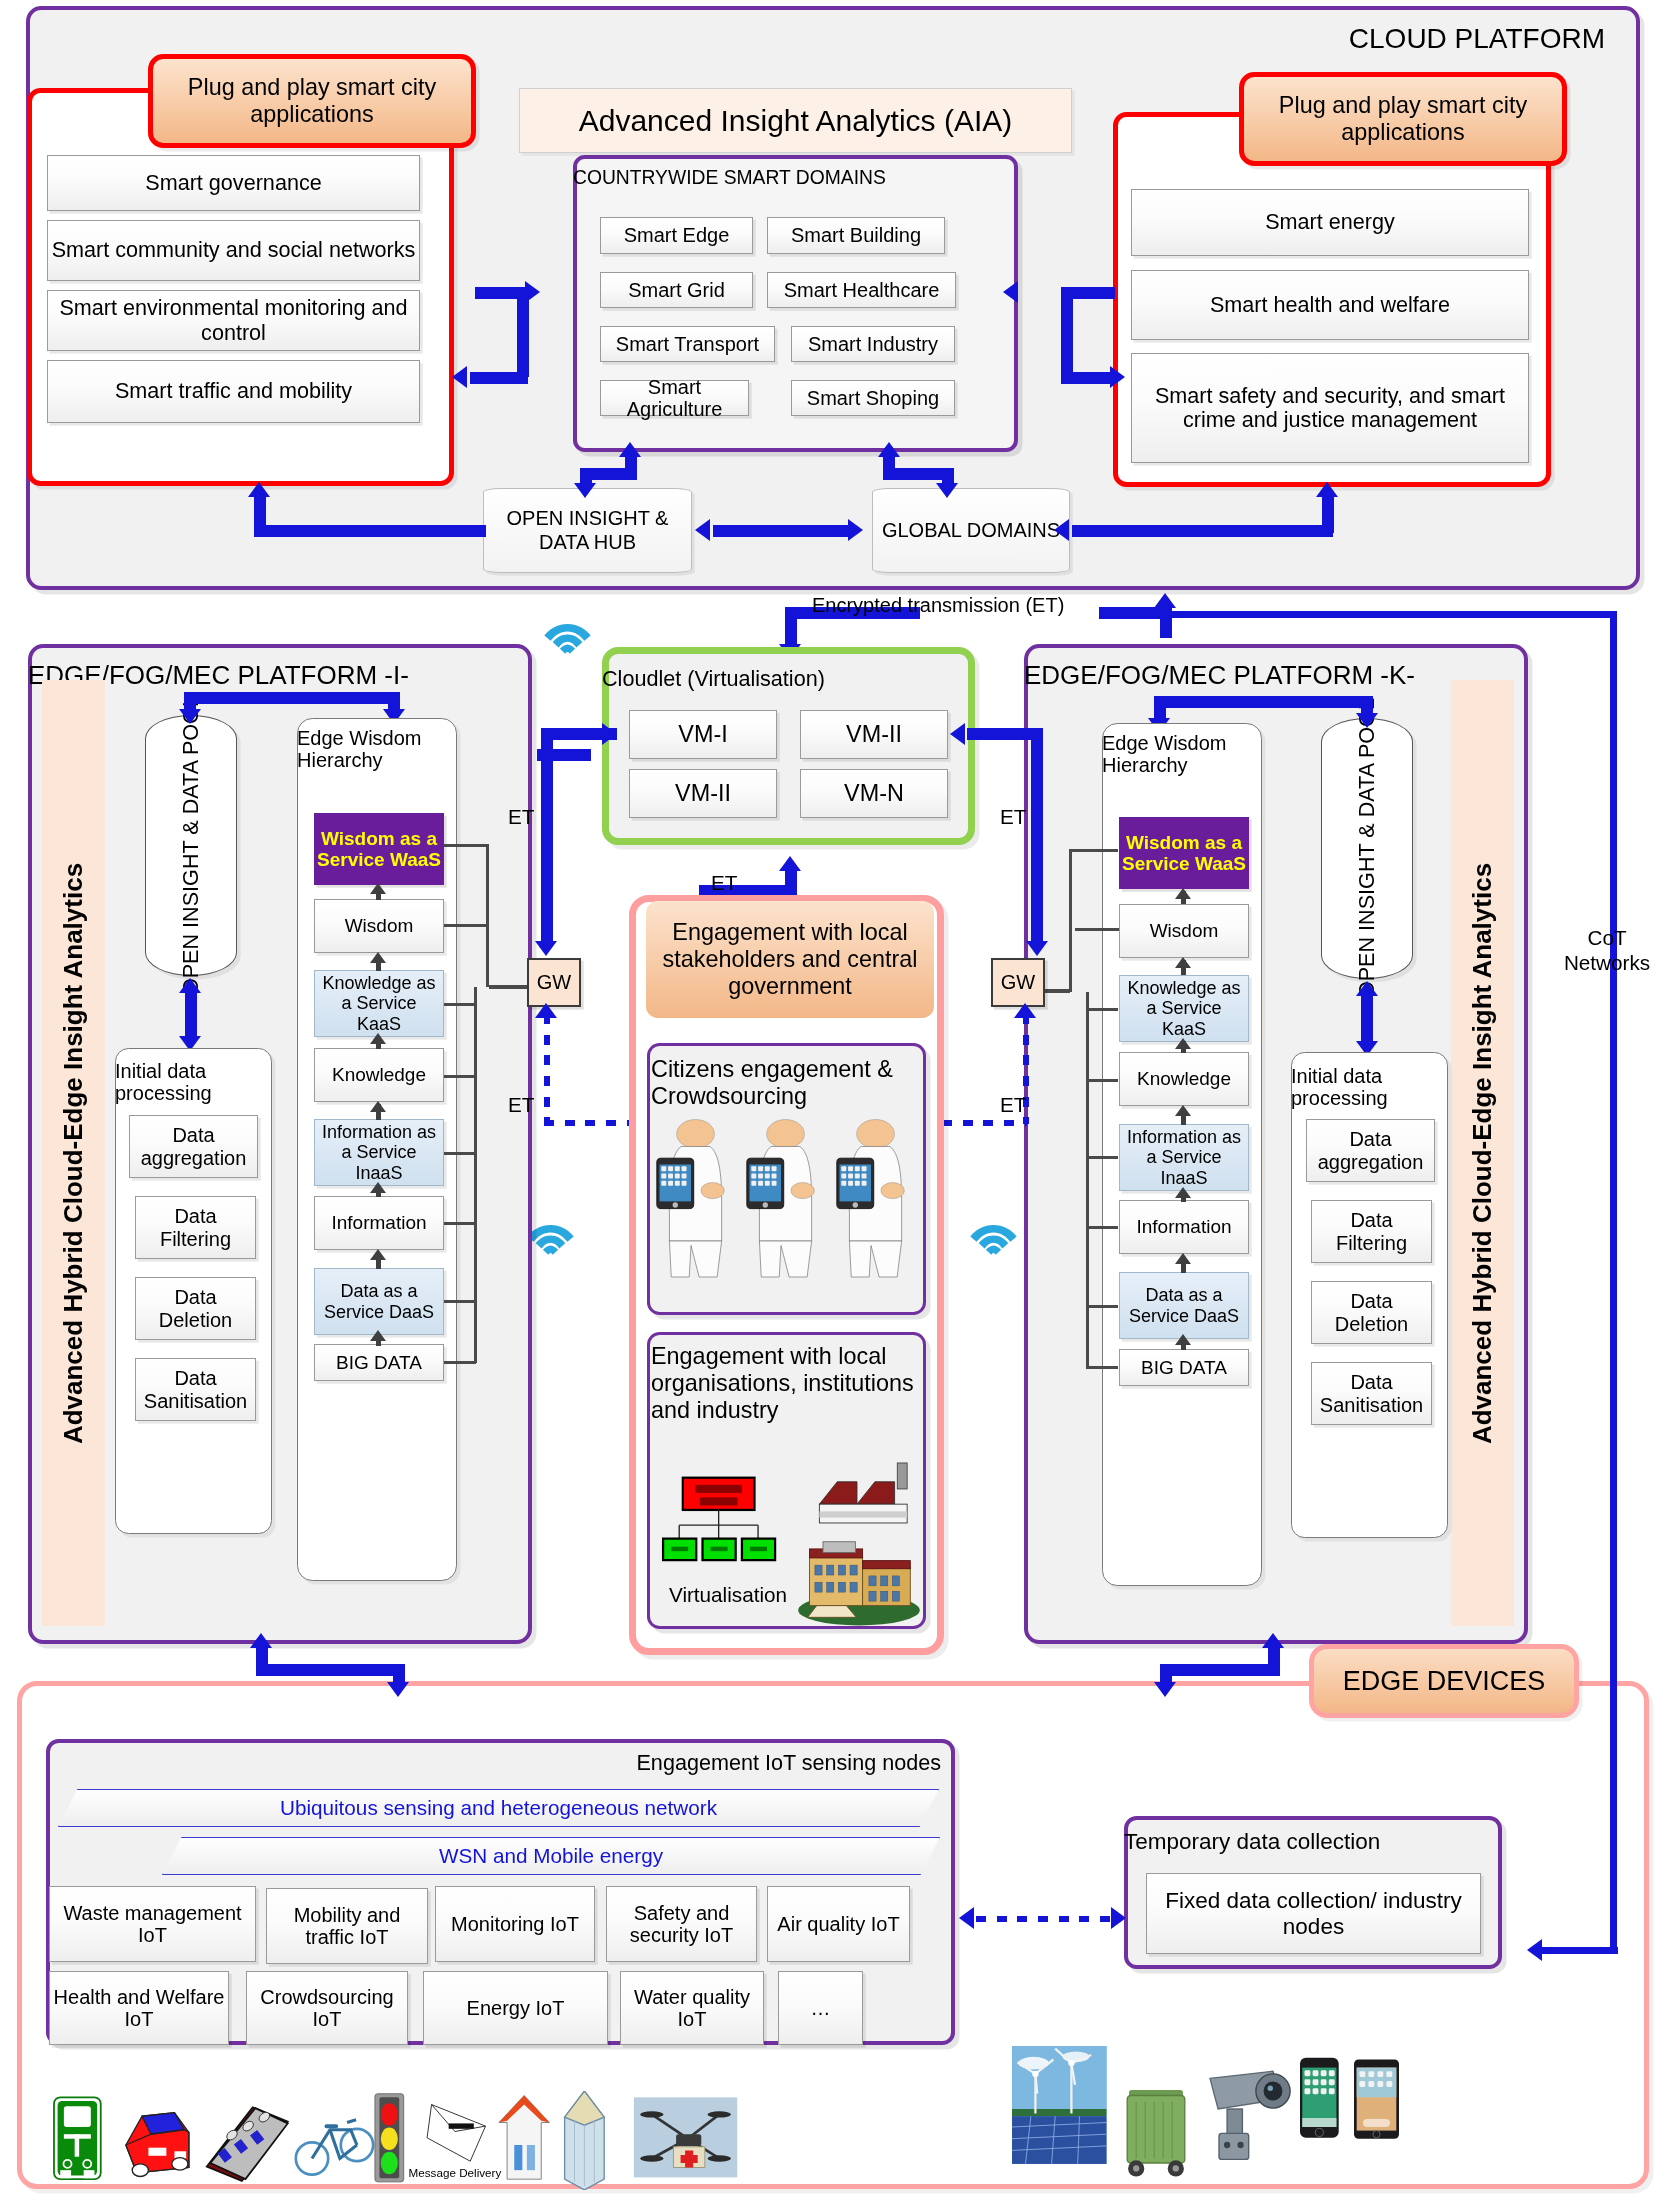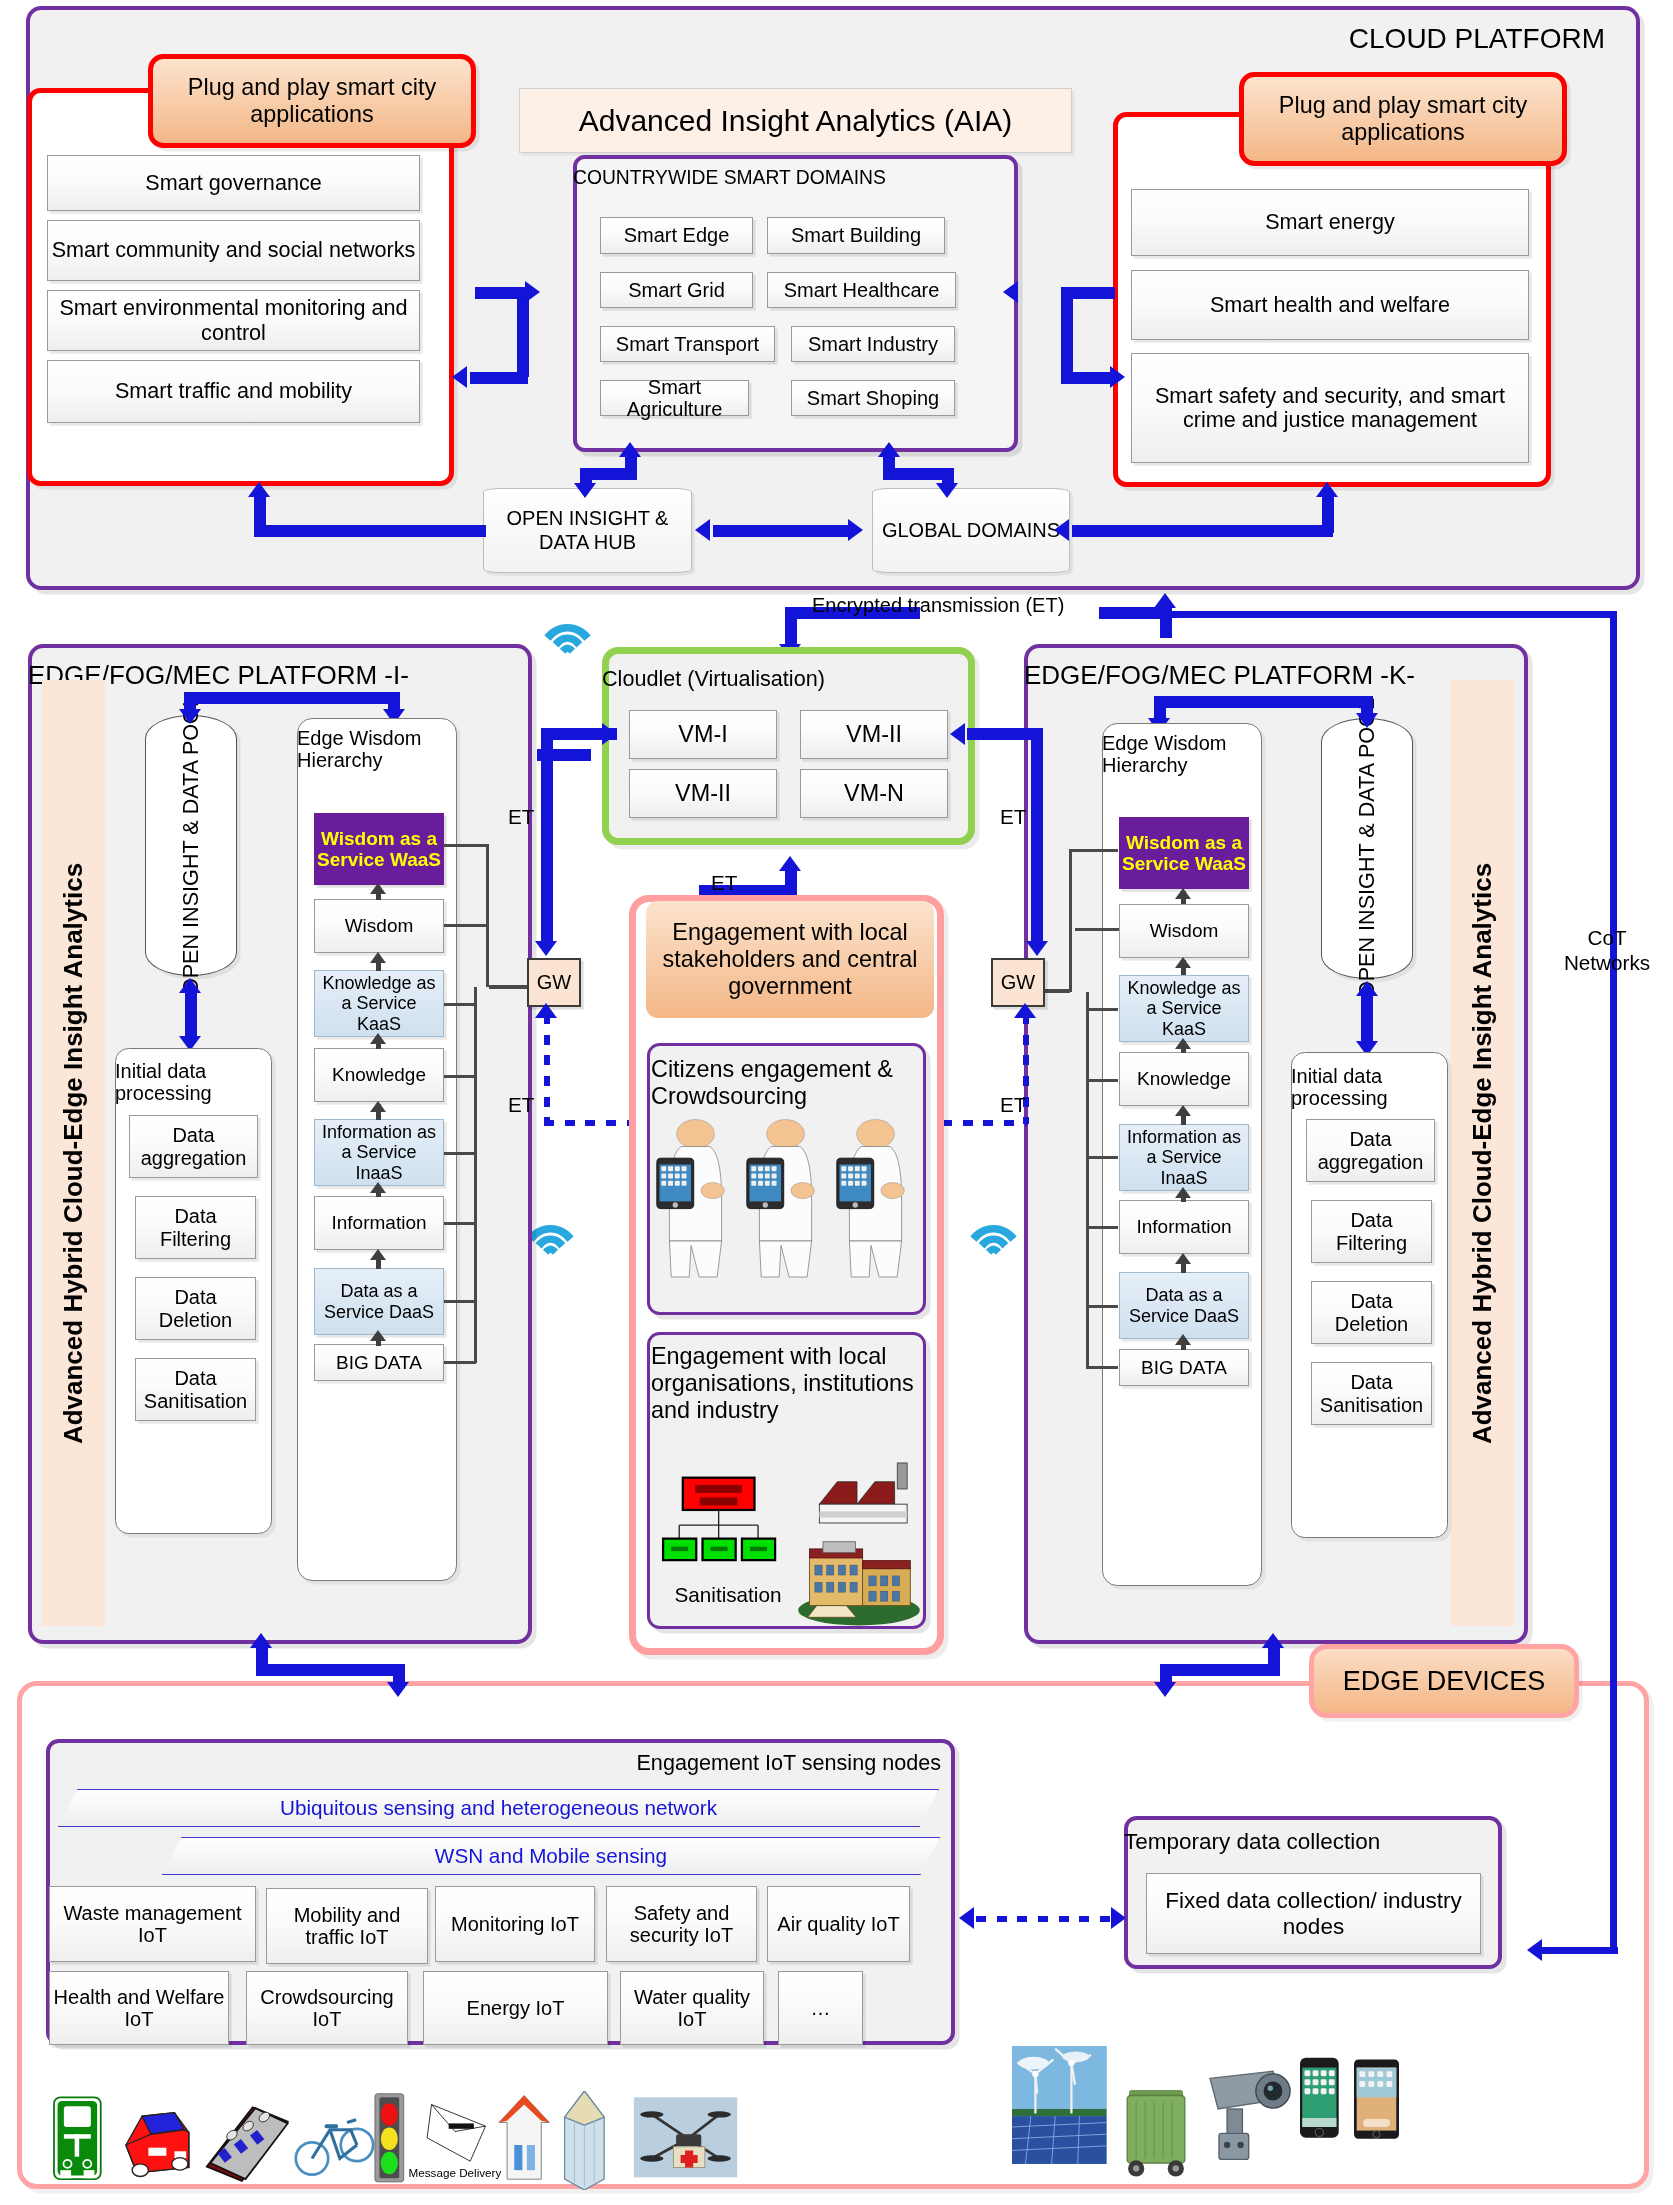--- a/index.html
+++ b/index.html
@@ -557,21 +557,21 @@
     <line x1="128" y1="112" x2="128" y2="142" stroke="#222" stroke-width="3"></line>
     <line x1="216" y1="112" x2="216" y2="142" stroke="#222" stroke-width="3"></line>
     <rect x="4" y="142" width="74" height="48" fill="#00e000" stroke="#000" stroke-width="5"></rect>
     <rect x="92" y="142" width="74" height="48" fill="#00e000" stroke="#000" stroke-width="5"></rect>
     <rect x="180" y="142" width="74" height="48" fill="#00e000" stroke="#000" stroke-width="5"></rect>
     <rect x="22" y="160" width="38" height="10" fill="#007a00"></rect>
     <rect x="110" y="160" width="38" height="10" fill="#007a00"></rect>
     <rect x="198" y="160" width="38" height="10" fill="#007a00"></rect>
   </svg>
 </div>
-<div class="abs ctr" style="left:654px; top:1583px; width:148px; font-size:20.7px;">Sanitisation</div>
+<div class="abs ctr" style="left:654px; top:1583px; width:148px; font-size:20.7px;">Virtualisation</div>
 <div class="abs" style="left:814px; top:1461px; width:103px; height:72px;">
   <svg width="103" height="72" viewBox="0 0 230 160">
     <rect x="186" y="4" width="22" height="58" fill="#9a9a9a" stroke="#444" stroke-width="2"></rect>
     <path d="M12 96 L52 46 L96 46 L96 96 Z" fill="#8b1a1a" stroke="#333" stroke-width="2"></path>
     <path d="M96 96 L136 46 L180 46 L180 96 Z" fill="#8b1a1a" stroke="#333" stroke-width="2"></path>
     <rect x="12" y="96" width="196" height="42" fill="#f5f5f5" stroke="#333" stroke-width="2"></rect>
     <rect x="12" y="112" width="196" height="14" fill="#cfcfcf"></rect>
   </svg>
 </div>
 <div class="abs" style="left:796px; top:1529px; width:126px; height:97px;">
@@ -613,21 +613,21 @@
 
 <div class="panel" style="left:46px; top:1739px; width:909px; height:306px; border-width:4px; border-radius:12.6px;"></div>
 <div class="panel-title" style="left:46px; top:1750px; width:895px; font-size:21.6px; text-align:right;">Engagement IoT sensing nodes</div>
 
 <div class="parabox" style="left:58px; top:1789px; width:881px; height:38px; font-size:20.7px;
             clip-path: polygon(2.2% 0, 100% 0, 97.8% 100%, 0 100%);">
   <span>Ubiquitous sensing and heterogeneous network</span>
 </div>
 <div class="parabox" style="left:162px; top:1837px; width:778px; height:38px; font-size:20.7px;
             clip-path: polygon(2.5% 0, 100% 0, 97.5% 100%, 0 100%);">
-  <span>WSN and Mobile sensing</span>
+  <span>WSN and Mobile energy</span>
 </div>
 
 <div class="chip" style="left:49px; top:1886px; width:207px; height:76px; font-size:20px;">Waste management IoT</div>
 <div class="chip" style="left:266px; top:1888px; width:162px; height:76px; font-size:20px;">Mobility and traffic IoT</div>
 <div class="chip" style="left:435px; top:1886px; width:160px; height:76px; font-size:20px;">Monitoring IoT</div>
 <div class="chip" style="left:606px; top:1886px; width:151px; height:76px; font-size:20px;">Safety and security IoT</div>
 <div class="chip" style="left:767px; top:1886px; width:143px; height:76px; font-size:20px;">Air quality IoT</div>
 
 <div class="chip" style="left:49px; top:1971px; width:180px; height:74px; font-size:20px;">Health and Welfare IoT</div>
 <div class="chip" style="left:246px; top:1971px; width:162px; height:74px; font-size:20px;">Crowdsourcing IoT</div>

